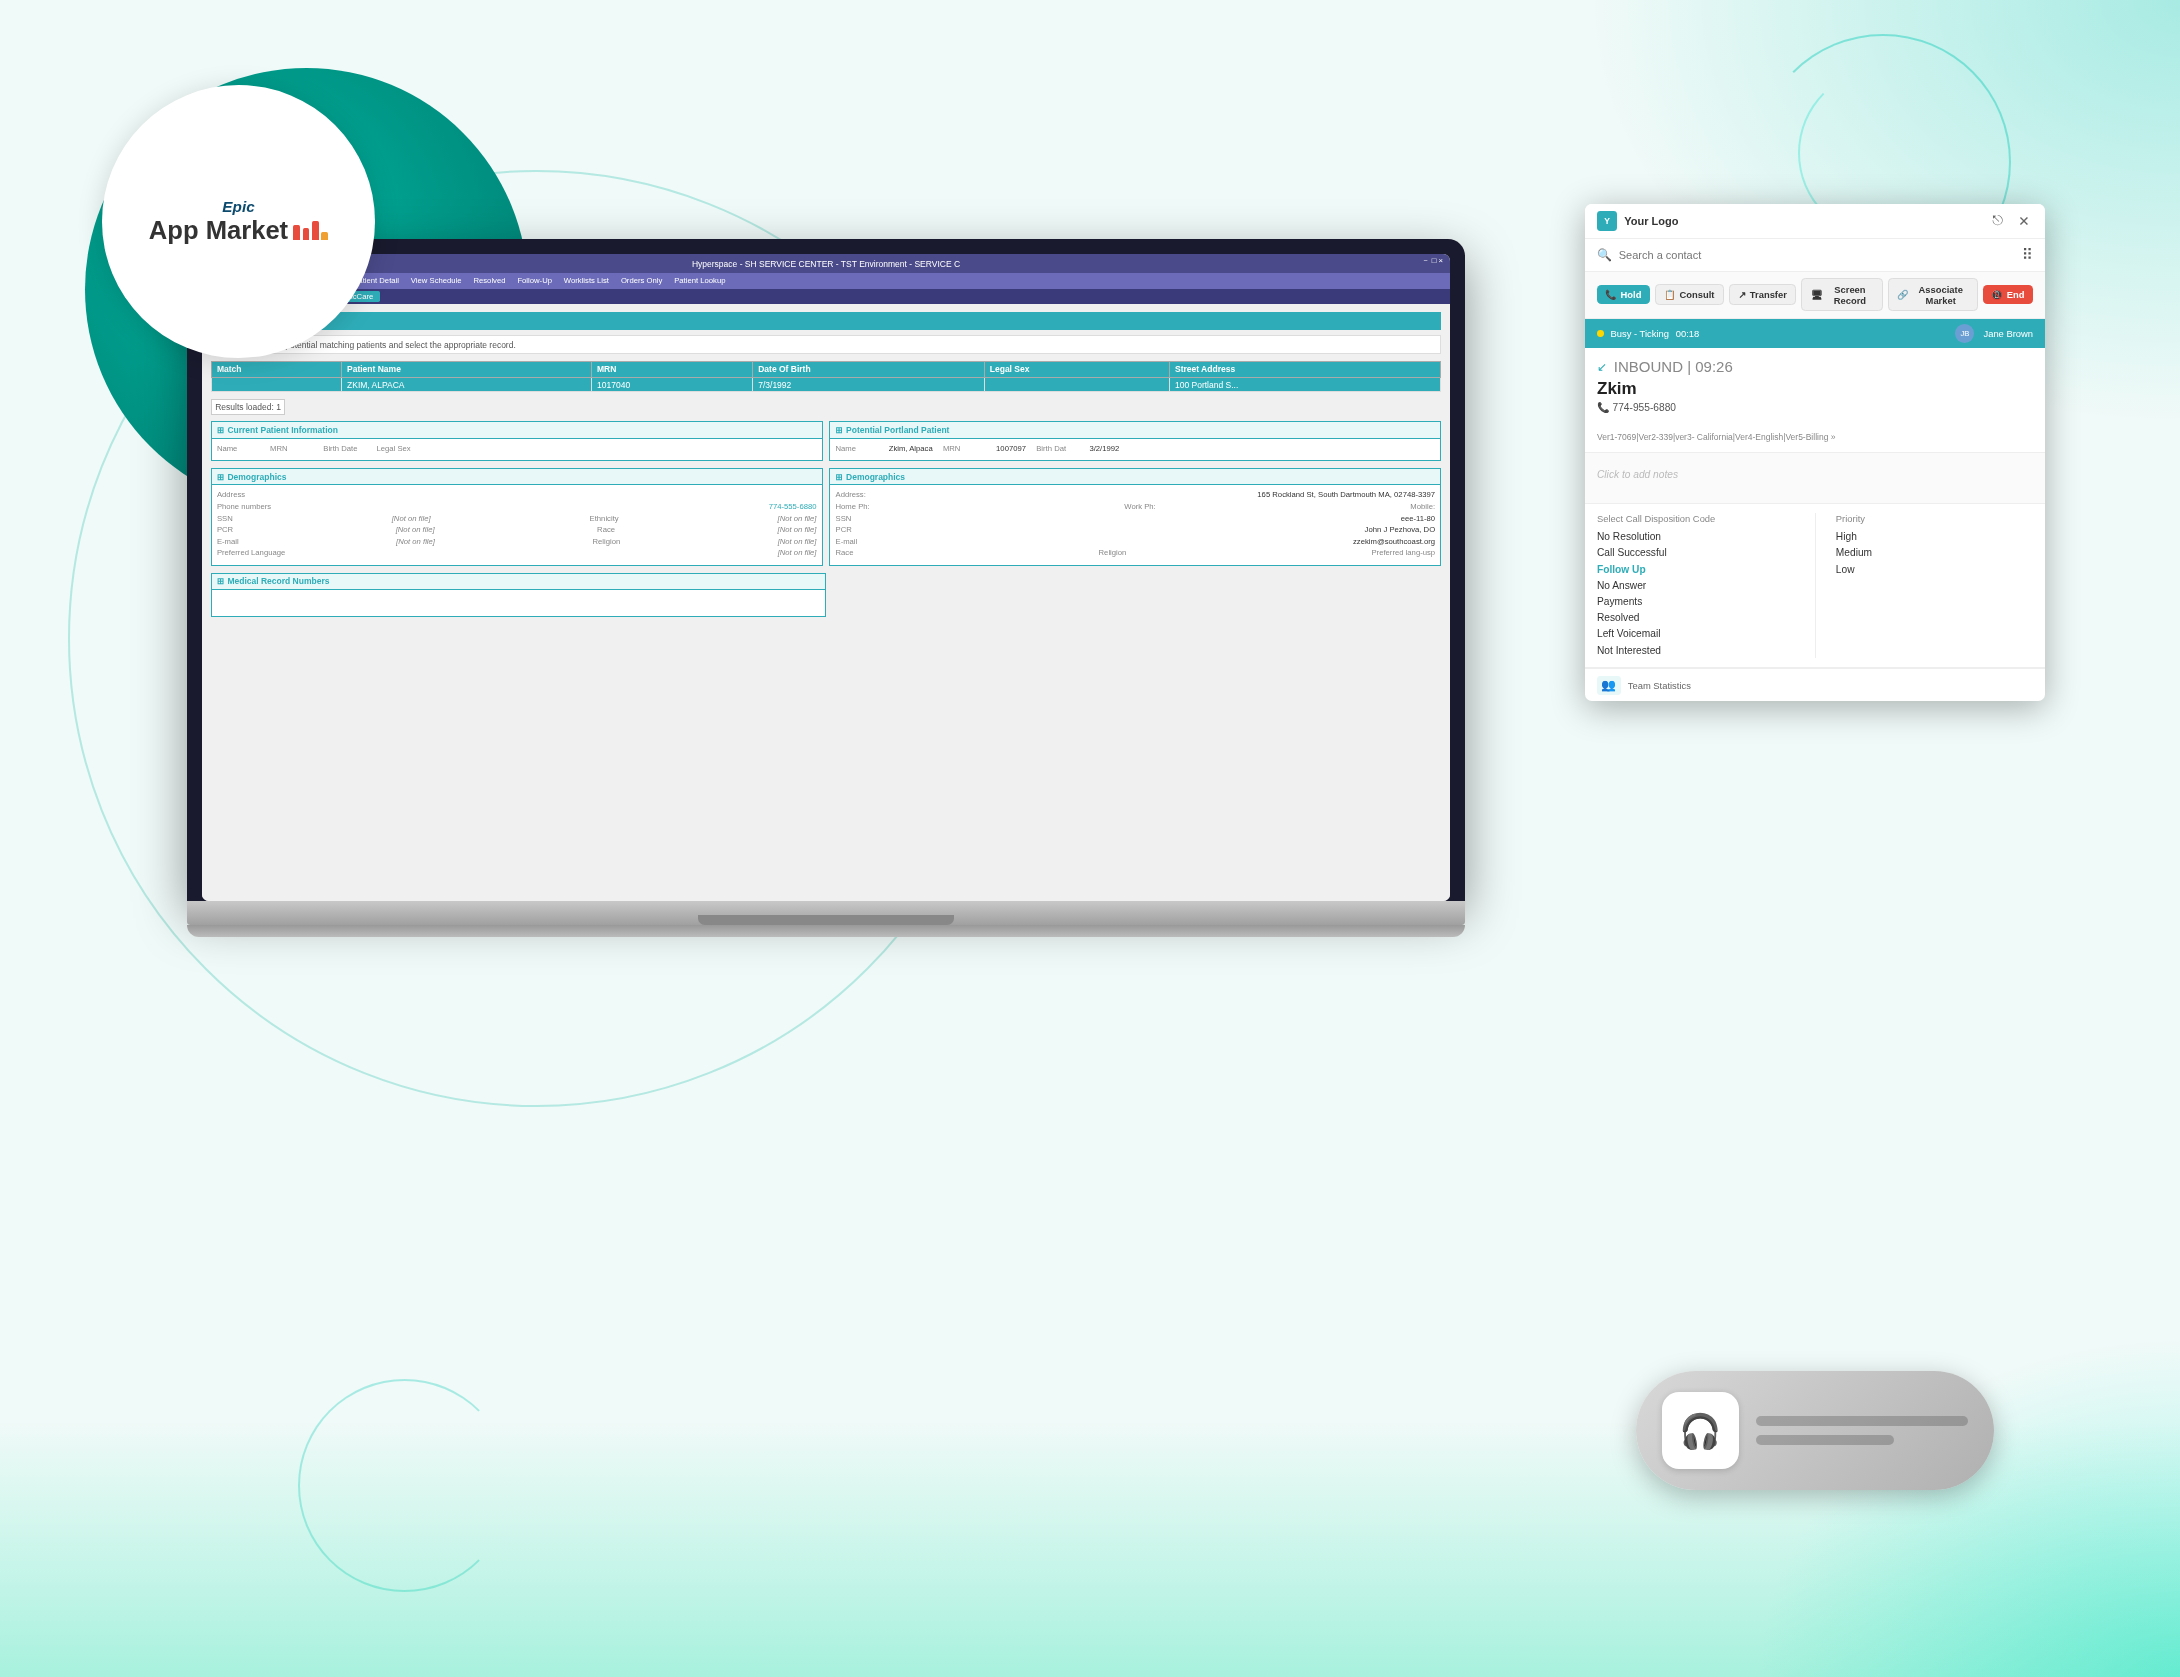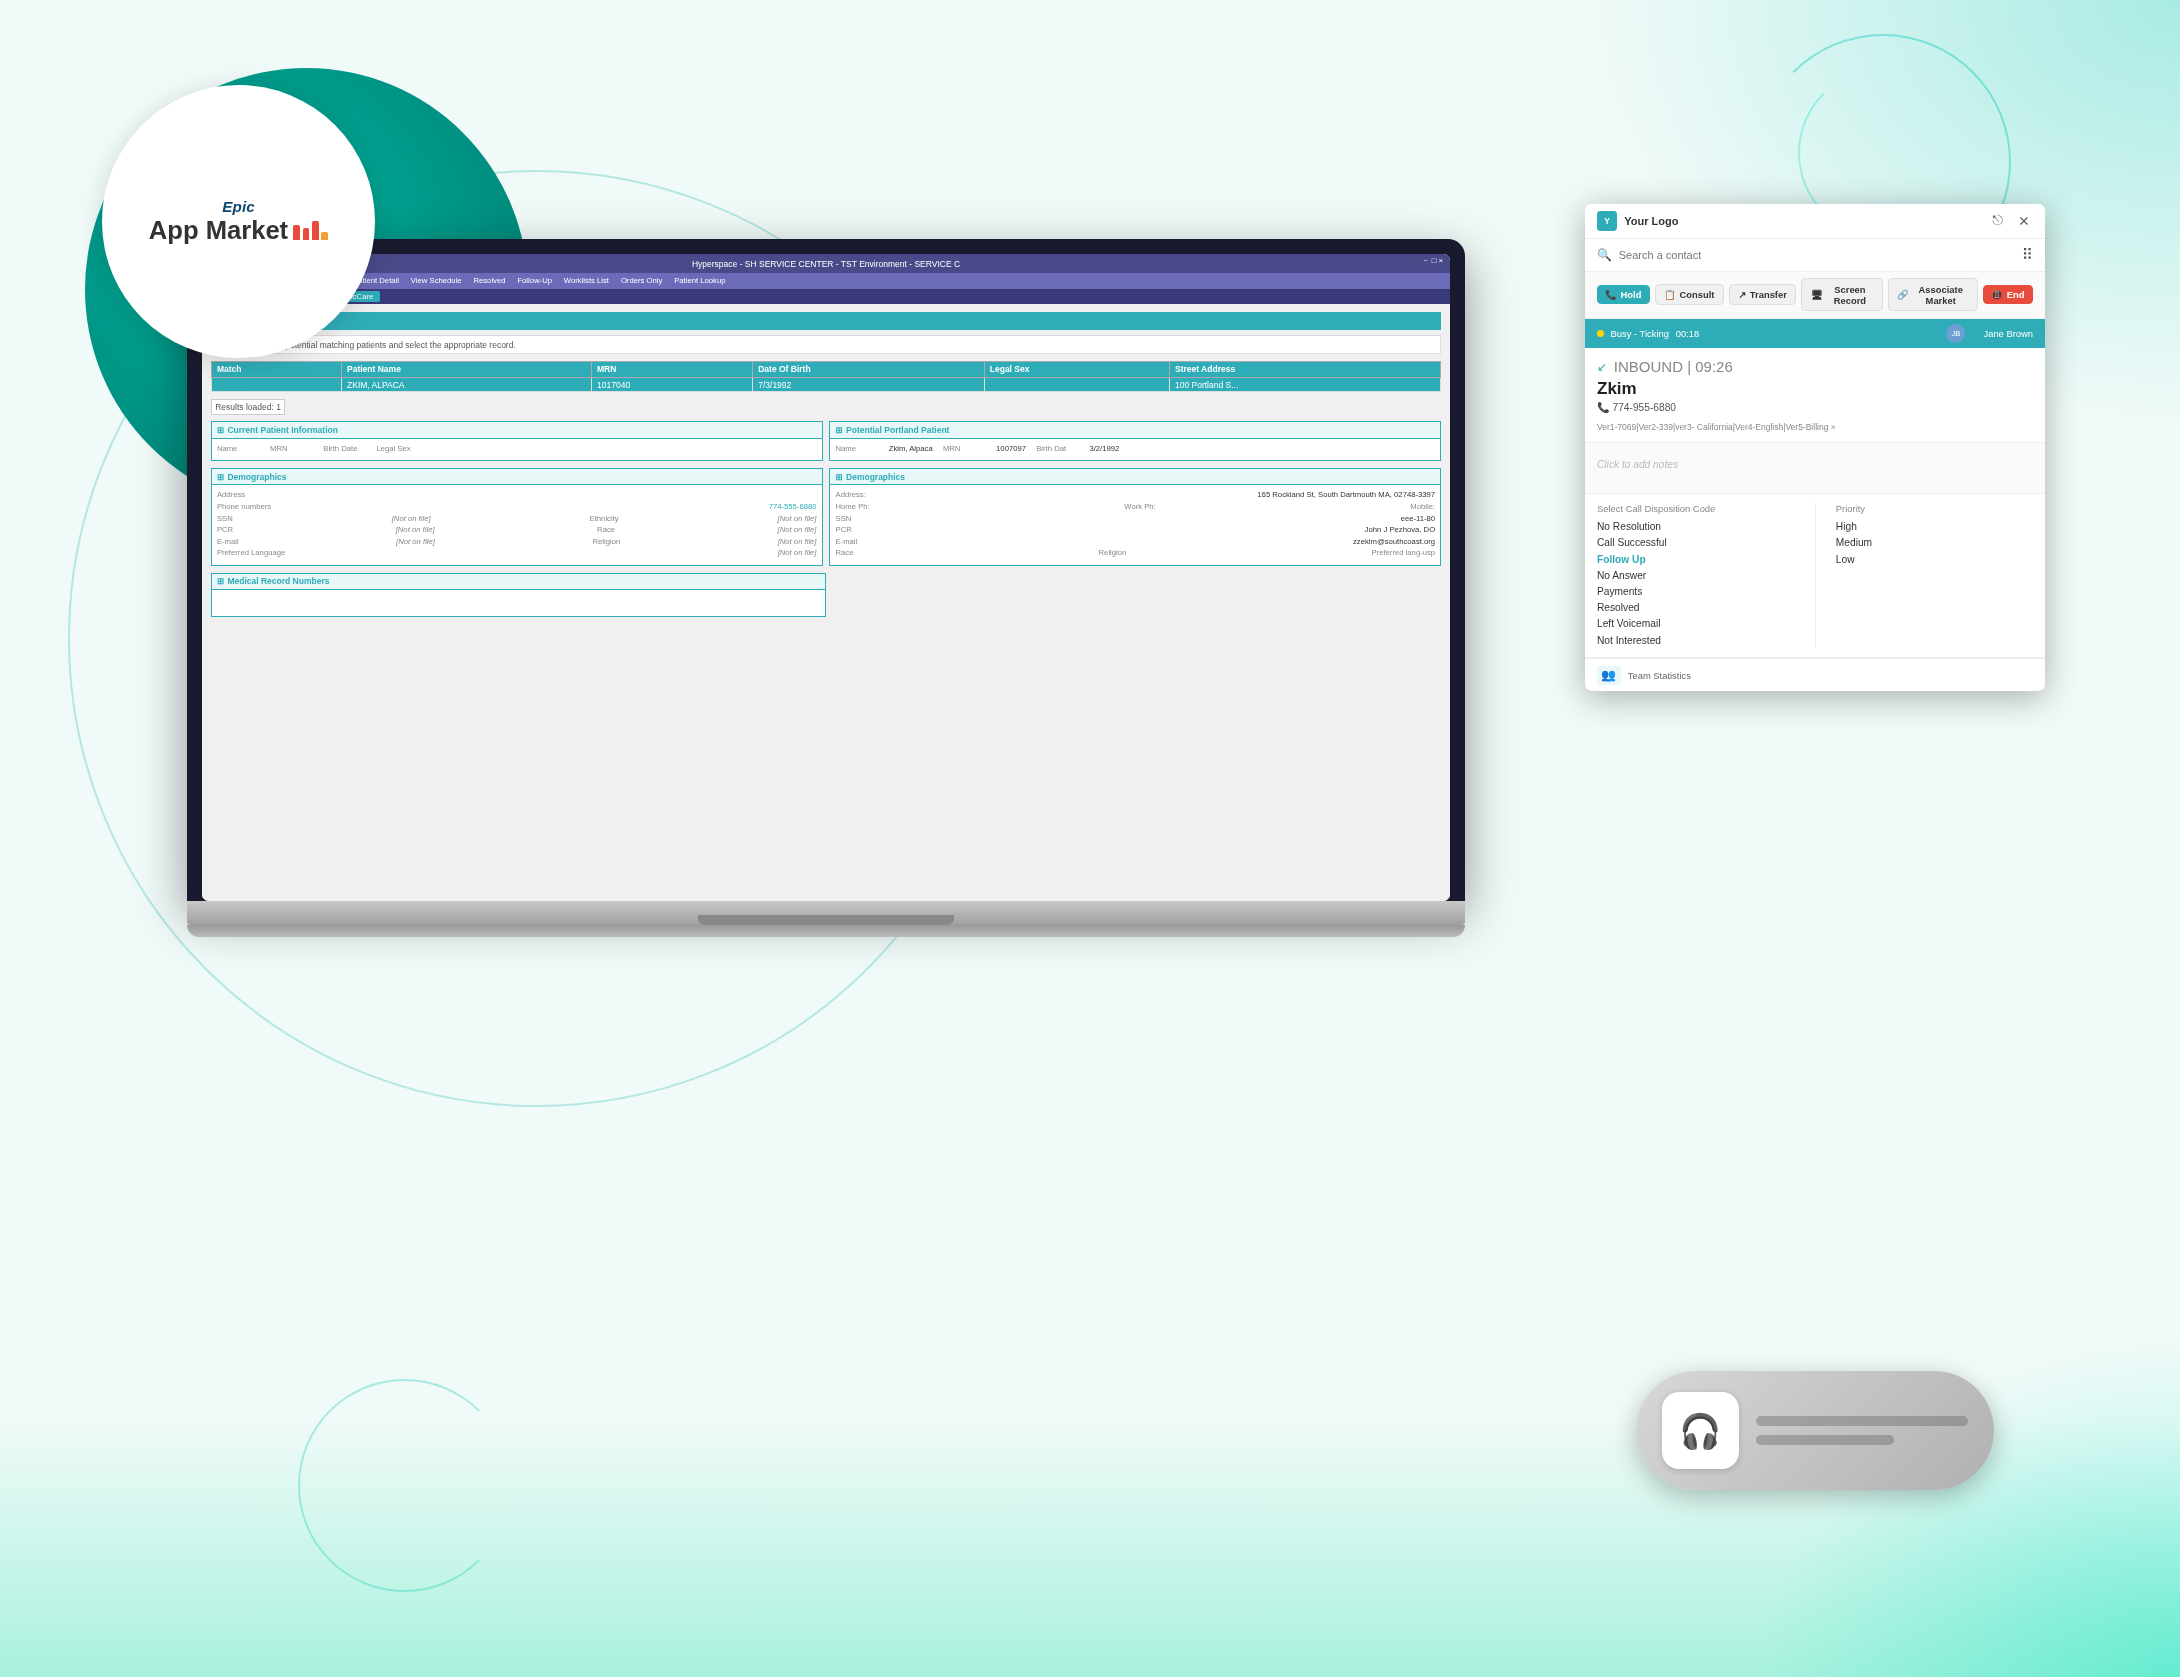--- a/index.html
+++ b/index.html
@@ -432,21 +432,21 @@
     .status-dot {
       width: 6.8px;
       height: 6.8px;
       background: #ffd700;
       border-radius: 50%;
       display: inline-block;
     }
     .crm-status-right {
       display: flex;
       align-items: center;
-      gap: 18px;
+      gap: 9px;
       font-size: 9.4px;
     }
     .crm-avatar-small {
       width: 19px;
       height: 19px;
       background: #6b9fd4;
       border-radius: 50%;
       display: flex;
       align-items: center;
       justify-content: center;
@@ -469,21 +469,21 @@
     }
     .crm-caller-name {
       font-size: 17px;
       font-weight: bold;
       color: #222;
       margin-bottom: 3.4px;
     }
     .crm-phone {
       font-size: 10.2px;
       color: #555;
-      margin-bottom: 9px;
+      margin-bottom: 19px;
     }
     .crm-tags {
       font-size: 8.5px;
       color: #888;
     }
     .crm-notes-area {
       padding: 13px 12px;
       background: #fafafa;
       border-bottom: 0.9px solid #eee;
       min-height: 51px;

